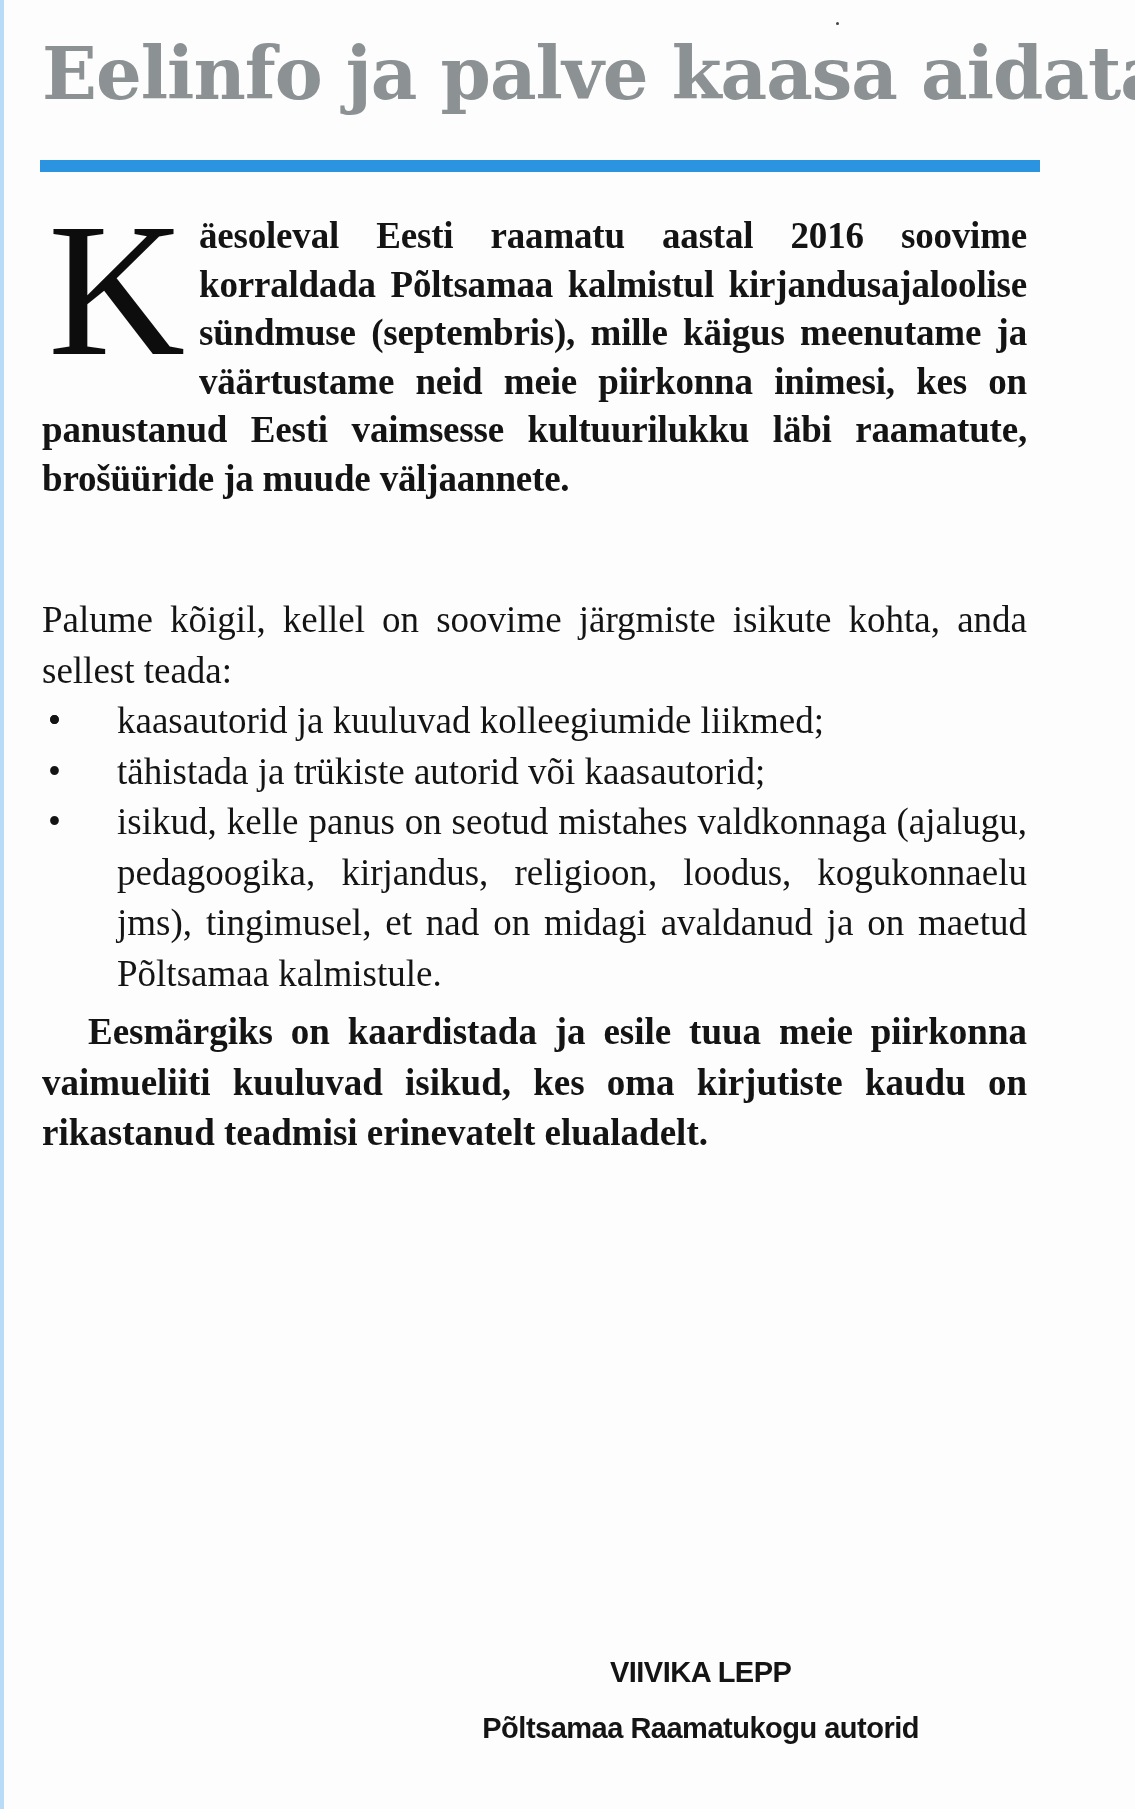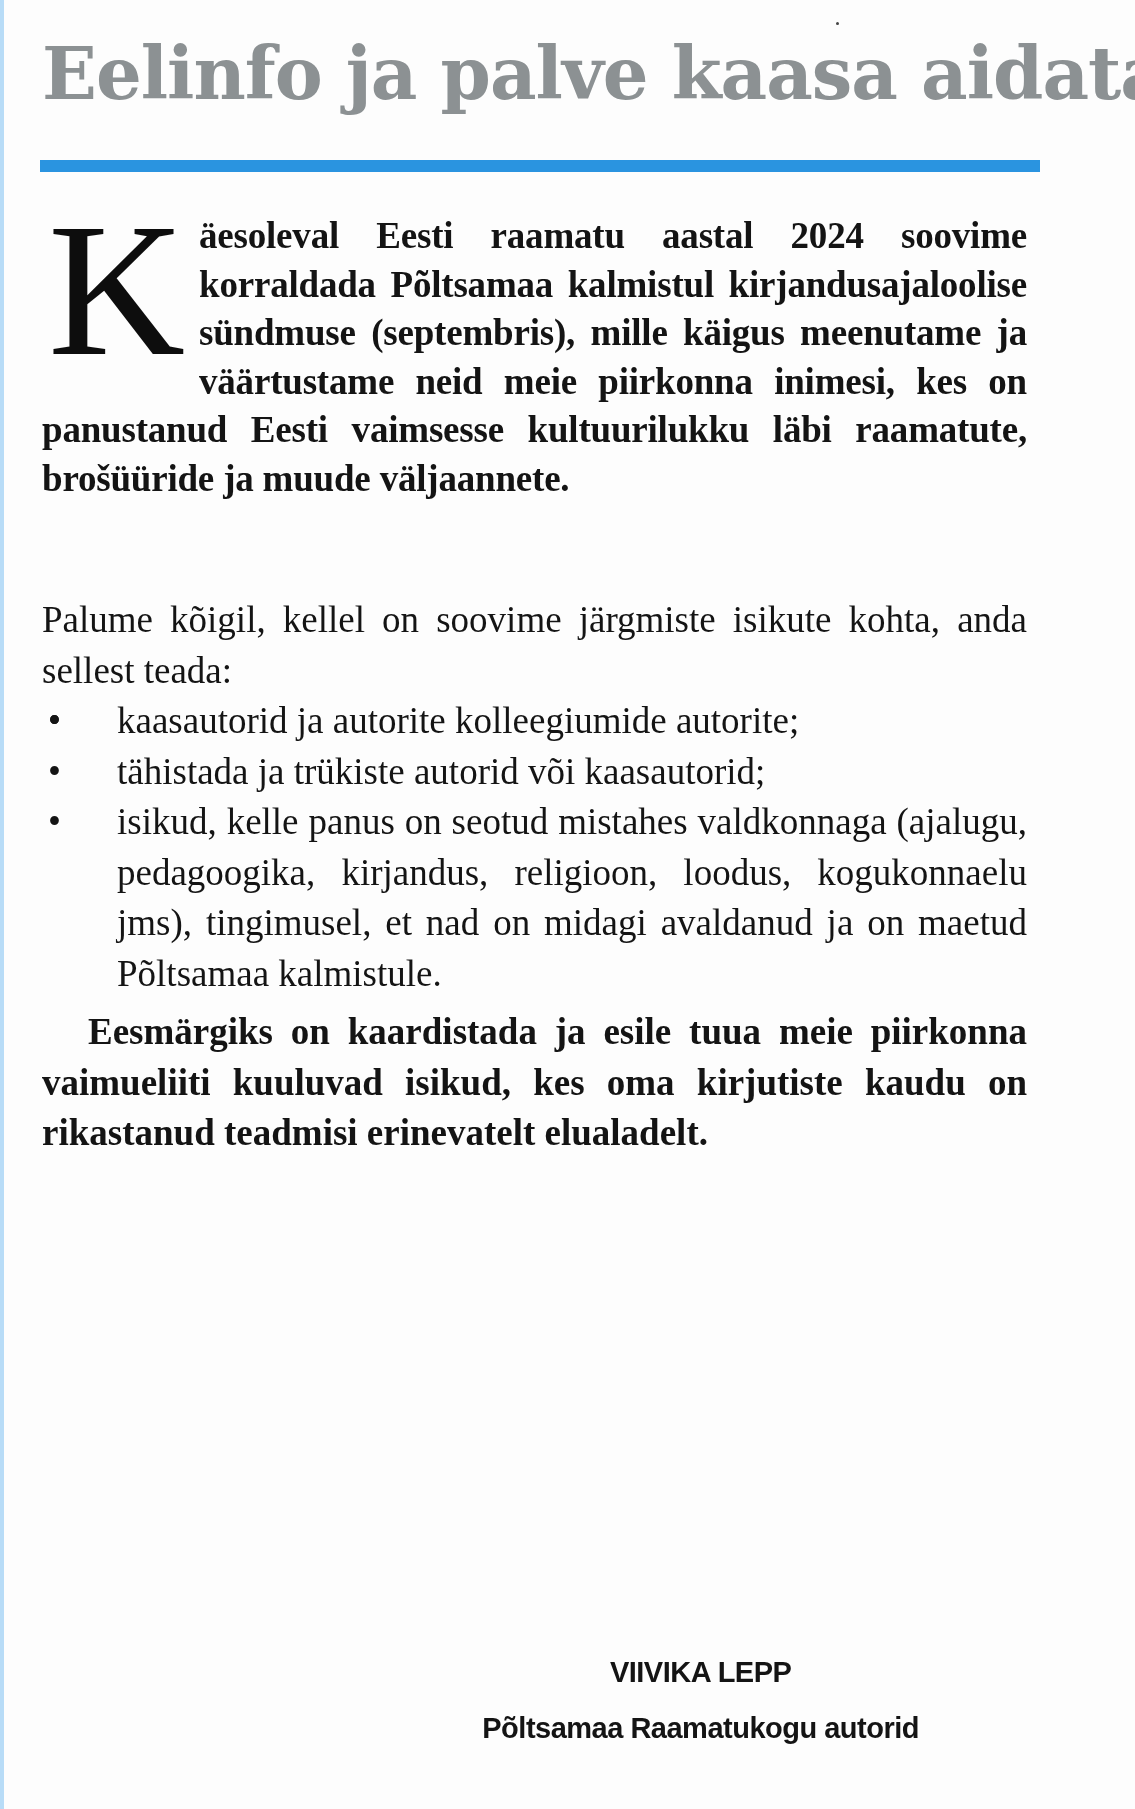--- a/index.html
+++ b/index.html
@@ -50,28 +50,28 @@
 <body>
 
 <div class="edge-strip"></div>
 <div class="speck"></div>
 
 <article class="article">
   <h1 class="title" style="color: rgb(140, 145, 147);">Eelinfo ja palve kaasa aidata</h1>
   <div class="rule" style="background: rgb(42, 148, 224);"></div>
 
   <p class="lead">
-    <span class="dropcap">K</span><span>äesoleval Eesti raamatu aastal 2024 soovime korraldada Põltsamaa kalmistul kirjandusajaloolise sündmuse (septembris), mille käigus meenutame ja väärtustame neid meie piirkonna inimesi, kes on panustanud Eesti vaimsesse kultuurilukku läbi raamatute, brošüüride ja muude väljaannete.</span>
+    <span class="dropcap">K</span><span>äesoleval Eesti raamatu aastal 2016 soovime korraldada Põltsamaa kalmistul kirjandusajaloolise sündmuse (septembris), mille käigus meenutame ja väärtustame neid meie piirkonna inimesi, kes on panustanud Eesti vaimsesse kultuurilukku läbi raamatute, brošüüride ja muude väljaannete.</span>
   </p>
 
   <div class="body-text">
     <p class="intro">Palume kõigil, kellel on soovime järgmiste isikute kohta, anda sellest teada:</p>
     <ul class="items">
       <li><span class="bullet">•</span></li>
-      <li><span class="bullet">•</span><span>kaasautorid ja autorite kolleegiumide autorite;</span></li>
+      <li><span class="bullet">•</span><span>kaasautorid ja kuuluvad kolleegiumide liikmed;</span></li>
       <li><span class="bullet">•</span><span>tähistada ja trükiste autorid või kaasautorid;</span></li>
       <li><span class="bullet">•</span><span>isikud, kelle panus on seotud mistahes valdkonnaga (ajalugu, pedagoogika, kirjandus, religioon, loodus, kogukonnaelu jms), tingimusel, et nad on midagi avaldanud ja on maetud Põltsamaa kalmistule.</span></li>
     </ul>
     <p class="para">Eesmärgiks on kaardistada ja esile tuua meie piirkonna vaimueliiti kuuluvad isikud, kes oma kirjutiste kaudu on rikastanud teadmisi erinevatelt elualadelt.</p>
   </div>
 
   <div class="signature">
     <div class="sig-name">VIIVIKA LEPP</div>
     <div class="sig-role">Põltsamaa Raamatukogu autorid</div>
   </div>

